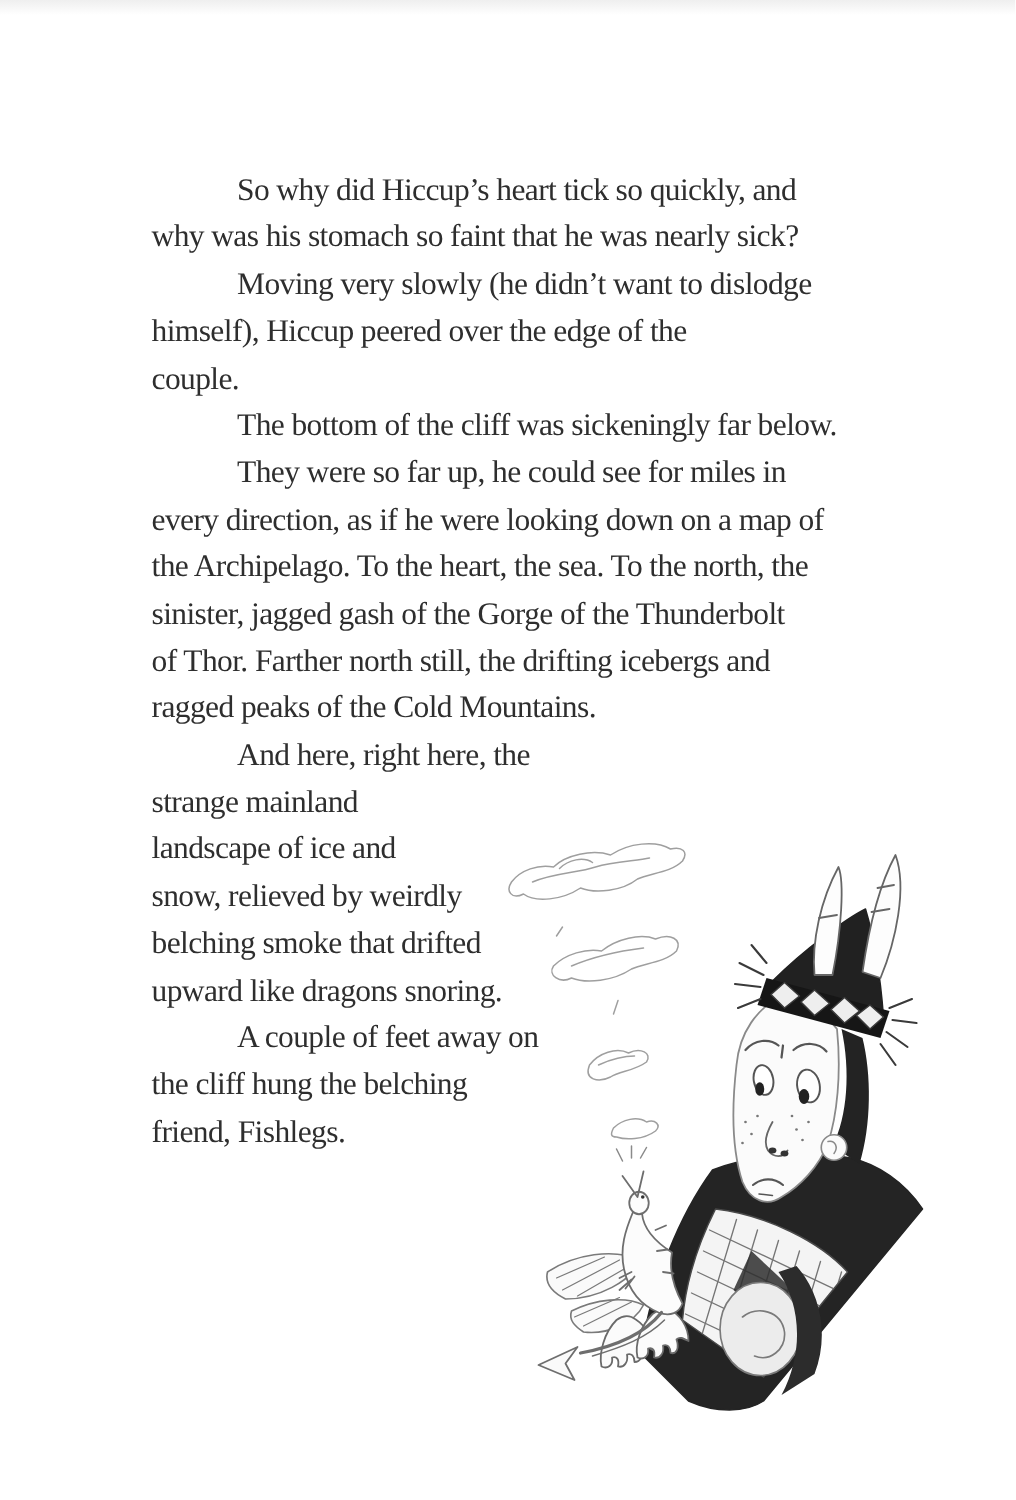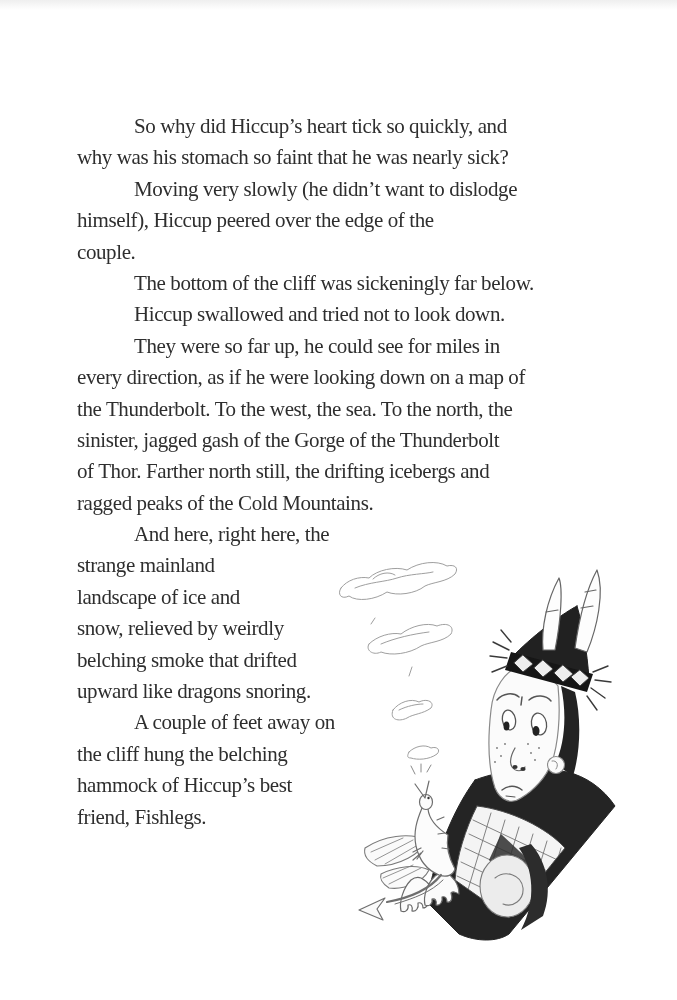--- a/index.html
+++ b/index.html
@@ -9,21 +9,21 @@
     background:#ffffff;
     overflow:hidden;
     font-family:"Liberation Serif","DejaVu Serif",serif;
   }
   .page::before{ 
     content:"";position:absolute;left:0;top:0;width:100%;height:10px;
     background:linear-gradient(180deg,rgba(190,190,190,.25),rgba(255,255,255,0));
     pointer-events:none;
   }
   .textblock{
-    position:absolute;left:77px;top:111px;width:500px;
+    position:absolute;left:101px;top:111px;width:500px;
     font-size:21px;line-height:31.4px;
     letter-spacing:-0.4px;
     color:#2e2e2e;
   }
   .line{white-space:nowrap;height:31.4px;}
   .line.indent{padding-left:57px;}
   .illustration{
     position:absolute;left:325px;top:548px;width:340px;height:412px;
   }
   svg{display:block;}
@@ -33,36 +33,34 @@
 
 <div class="page">
 
   <div class="textblock">
     <div class="line indent">So why did Hiccup’s heart tick so quickly, and</div>
     <div class="line">why was his stomach so faint that he was nearly sick?</div>
     <div class="line indent">Moving very slowly (he didn’t want to dislodge</div>
     <div class="line">himself), Hiccup peered over the edge of the</div>
     <div class="line">couple.</div>
     <div class="line indent">The bottom of the cliff was sickeningly far below.</div>
-    <div class="line indent">Hiccup swallowed and tried not to look down.</div>
     <div class="line indent">They were so far up, he could see for miles in</div>
     <div class="line">every direction, as if he were looking down on a map of</div>
-    <div class="line">the Thunderbolt. To the west, the sea. To the north, the</div>
+    <div class="line">the Archipelago. To the heart, the sea. To the north, the</div>
     <div class="line">sinister, jagged gash of the Gorge of the Thunderbolt</div>
     <div class="line">of Thor. Farther north still, the drifting icebergs and</div>
     <div class="line">ragged peaks of the Cold Mountains.</div>
     <div class="line indent">And here, right here, the</div>
     <div class="line">strange mainland</div>
     <div class="line">landscape of ice and</div>
     <div class="line">snow, relieved by weirdly</div>
     <div class="line">belching smoke that drifted</div>
     <div class="line">upward like dragons snoring.</div>
     <div class="line indent">A couple of feet away on</div>
     <div class="line">the cliff hung the belching</div>
-    <div class="line">hammock of Hiccup’s best</div>
     <div class="line">friend, Fishlegs.</div>
   </div>
 
   <div class="illustration" role="img" aria-label="Pencil sketch: a worried boy in a pointed two-horned helmet peers from a dark patched net hammock hanging down a cliff, a small squawking dragon with an arrow-tipped tail clings below, and puffs of smoke drift diagonally past">
     <svg width="340" height="412" viewBox="0 0 340 412" xmlns="http://www.w3.org/2000/svg" stroke-linecap="round" stroke-linejoin="round">
       <defs>
         <clipPath id="netclip">
           <path d="M152,258 C186,262 222,280 240,300 C222,322 198,352 184,370 L130,332 C132,308 140,282 152,258 Z"></path>
         </clipPath>
       </defs>

